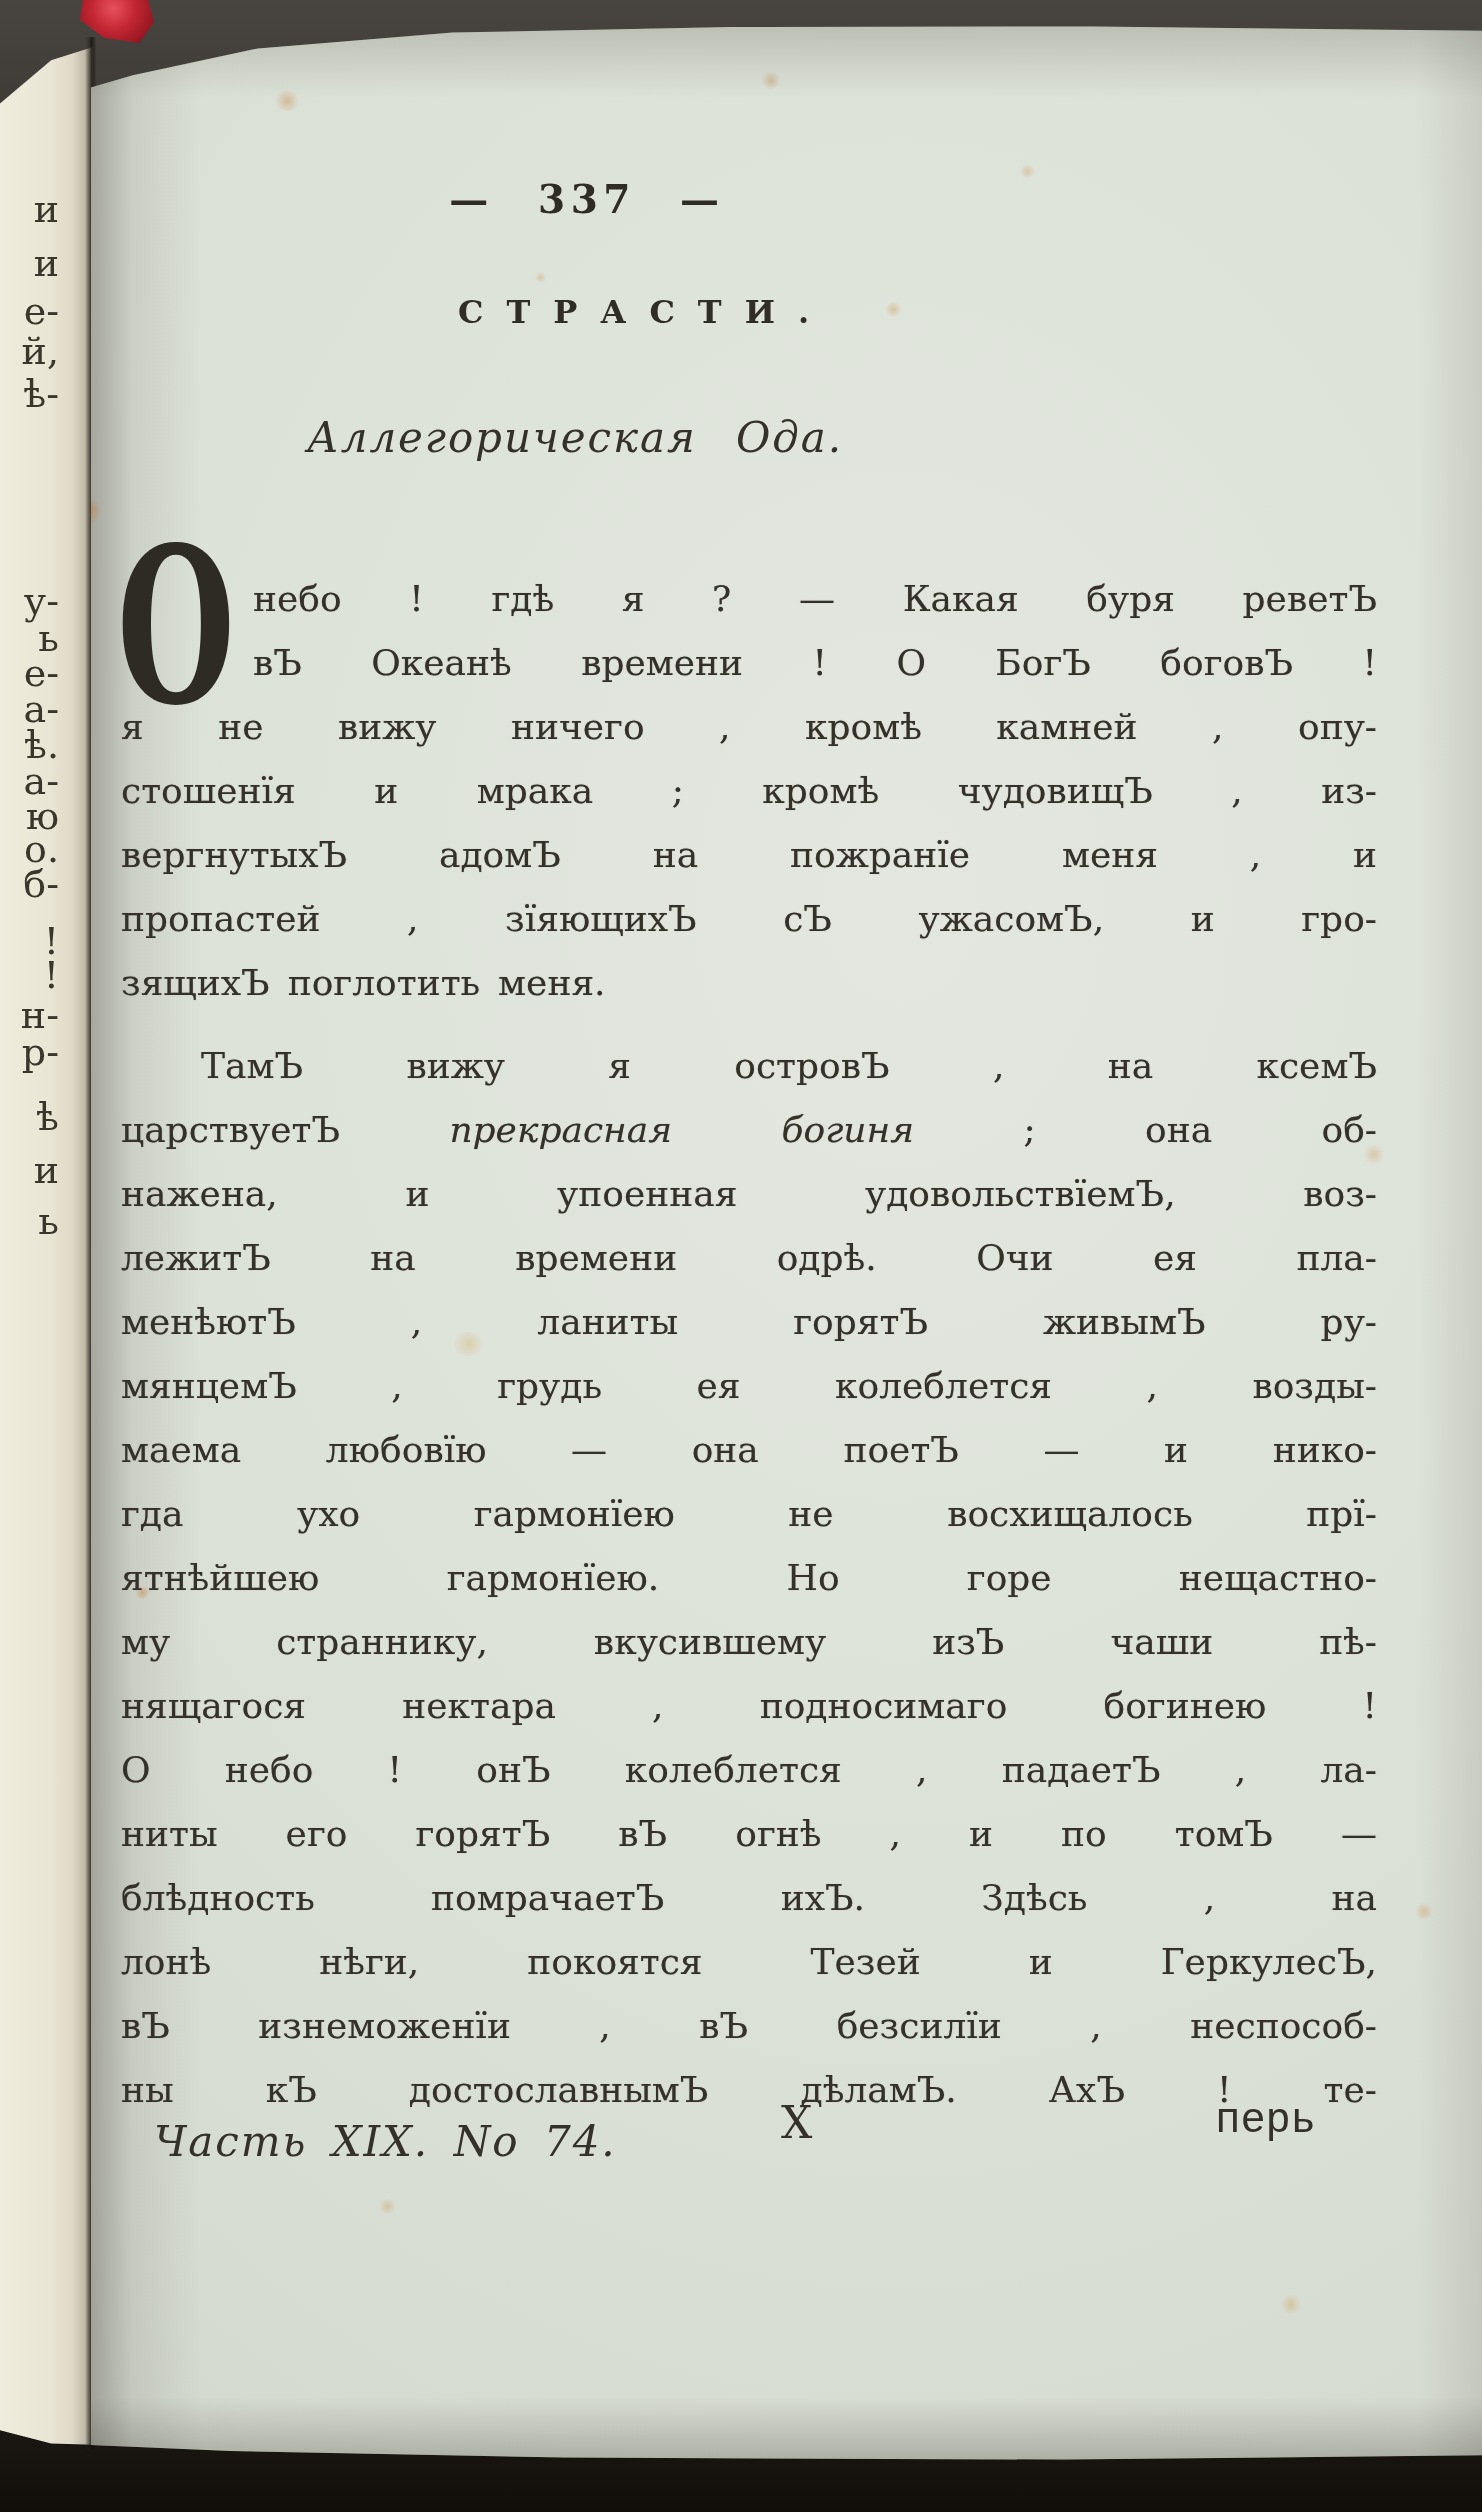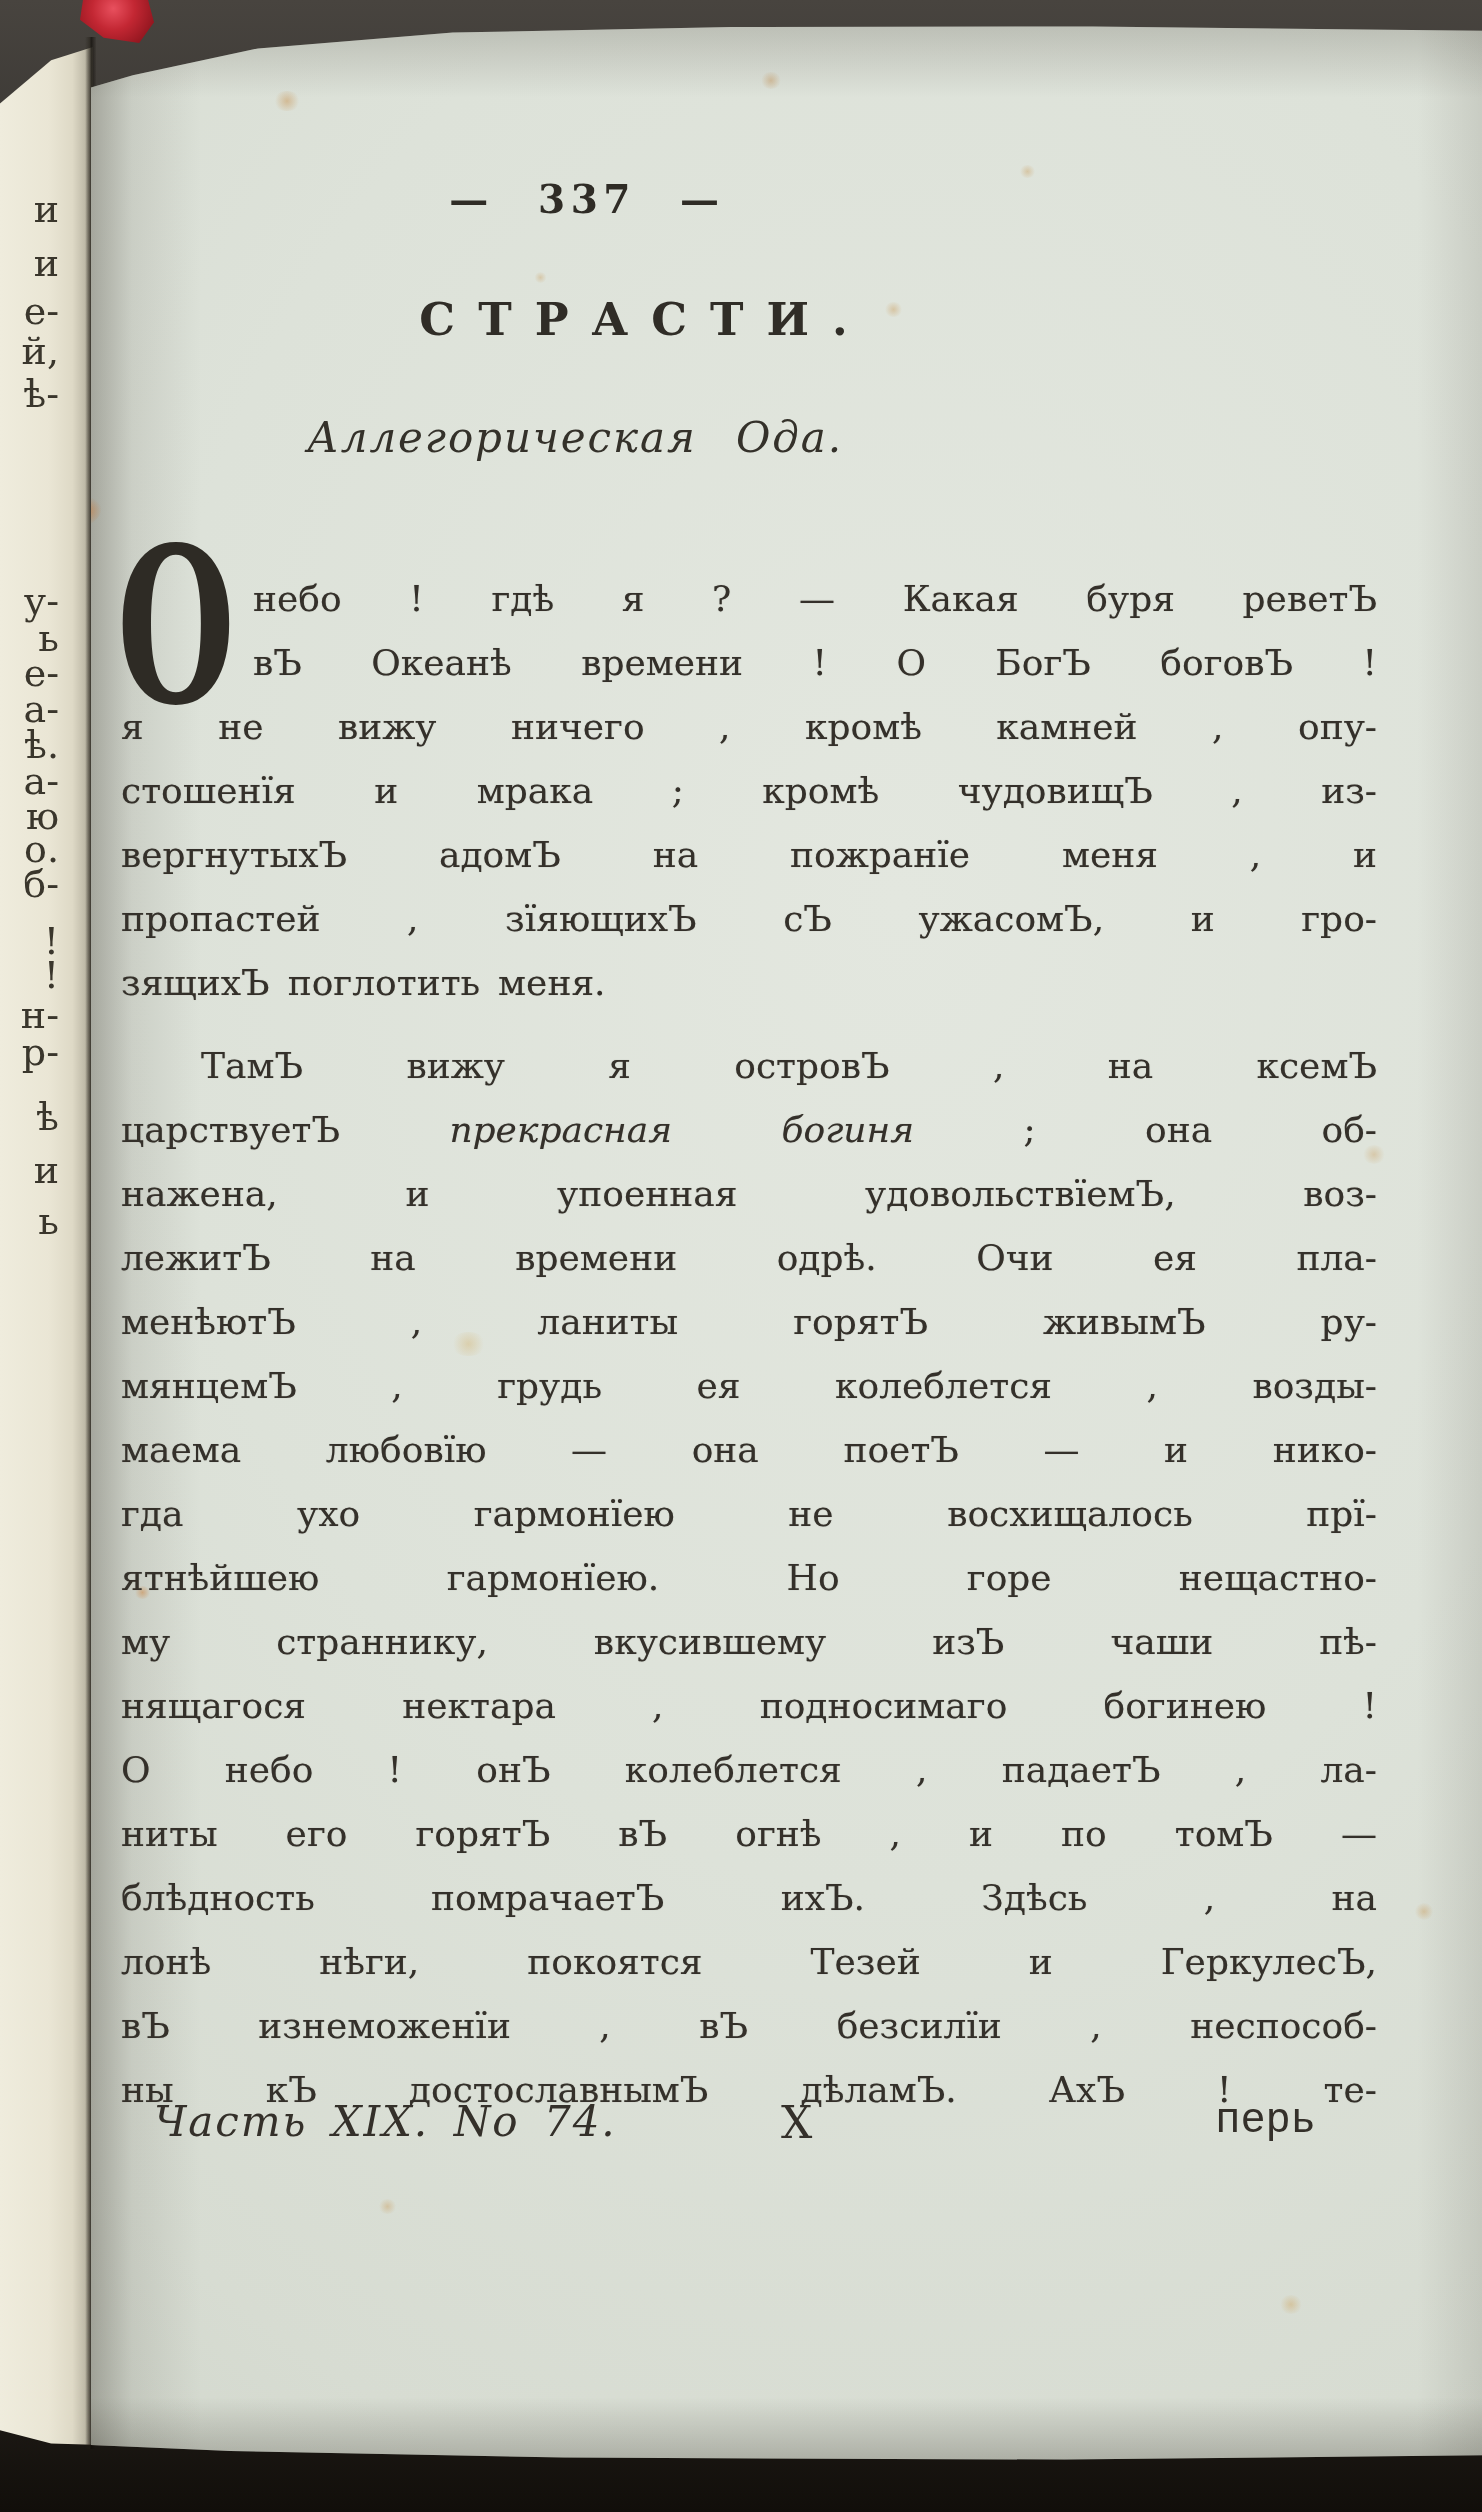--- a/index.html
+++ b/index.html
@@ -52,21 +52,21 @@
   .spot{position:absolute;border-radius:50%;pointer-events:none;}
   .pagenum{
     position:absolute;left:30px;top:152px;width:1256px;
     display:flex;justify-content:center;align-items:center;gap:44px;
     transform:translateX(-162px);
     font-size:39px;color:#2f2c26;font-weight:bold;letter-spacing:5.6px;
   }
   .title{
     position:absolute;left:30px;top:269px;width:1256px;margin:0;
     text-align:center;transform:translateX(-104px);
-    font-size:45px;font-weight:bold;letter-spacing:23px;color:#302d27;
+    font-size:32px;font-weight:bold;letter-spacing:23px;color:#302d27;
   }
   .subtitle{
     position:absolute;left:30px;top:389px;width:1256px;margin:0;
     text-align:center;transform:translateX(-174px);
     font-size:42px;font-weight:normal;font-style:italic;letter-spacing:1.9px;word-spacing:24px;color:#34312a;
   }
   .dropcap{
     position:absolute;left:26px;top:495px;width:111px;
     font-size:215px;line-height:1;font-weight:bold;color:#2e2b25;
     transform:scaleX(0.63);transform-origin:top left;
@@ -75,21 +75,21 @@
   .para{margin:0 0 15px 0;}
   .line{
     font-size:36px;line-height:64px;color:#34302a;word-spacing:6.5px;
     text-shadow:0 0 0.9px rgba(47,42,34,0.35);
   }
   .line .it{font-style:italic;}
   .jl{text-align:justify;text-align-last:justify;}
   .ind{padding-left:80px;margin-top:19px;}
   .dg{padding-left:132px;}
   .footer{position:absolute;left:30px;top:2073px;width:1256px;height:65px;font-size:42px;color:#34302a;}
-  .sig{position:absolute;left:33px;font-style:italic;letter-spacing:1.9px;word-spacing:9.3px;}
+  .sig{position:absolute;left:33px;font-style:italic;letter-spacing:1.9px;word-spacing:9.3px;margin-top:20px;}
   .gather{position:absolute;left:660px;font-size:44px;}
   .catch{position:absolute;right:61px;font-family:Liberation Mono, monospace;}
 </style>
 </head>
 <body>
 
 <div class="stage">
 
   <div class="bookmark"></div>
 

